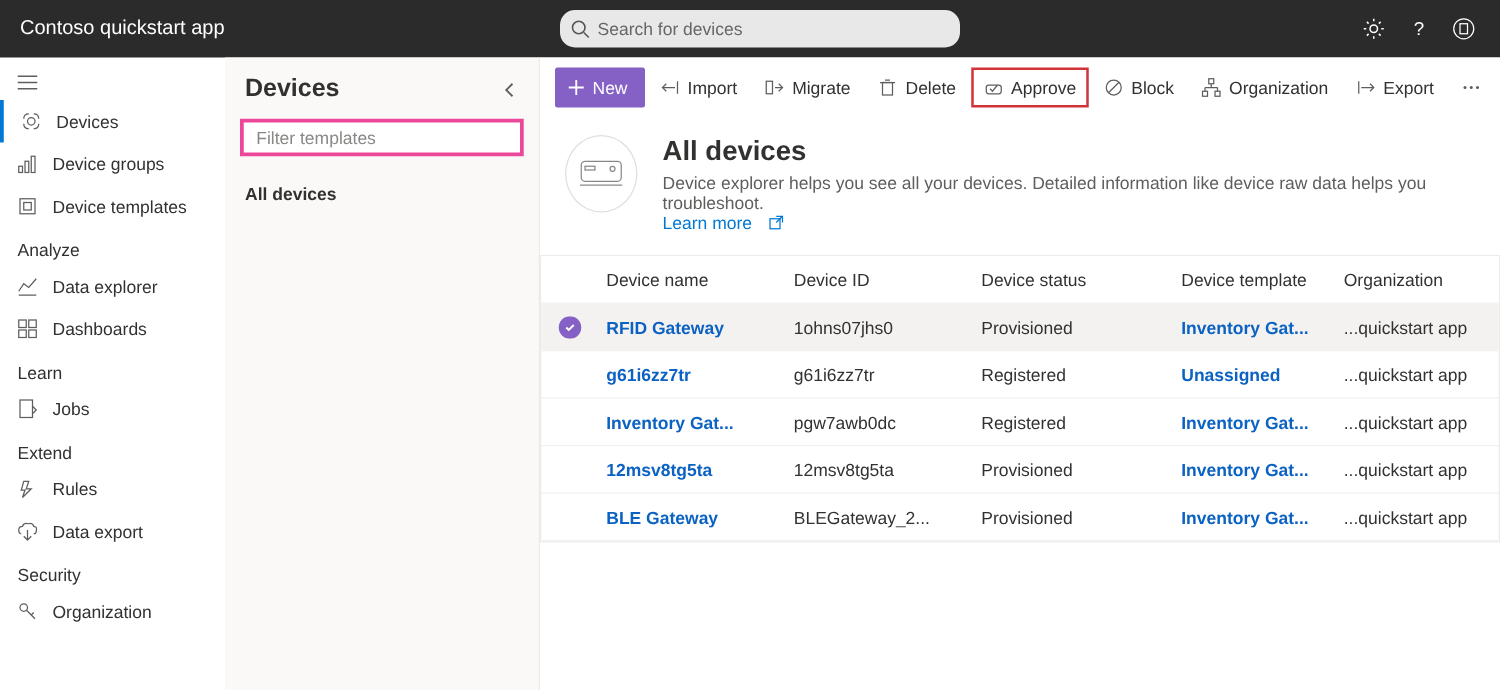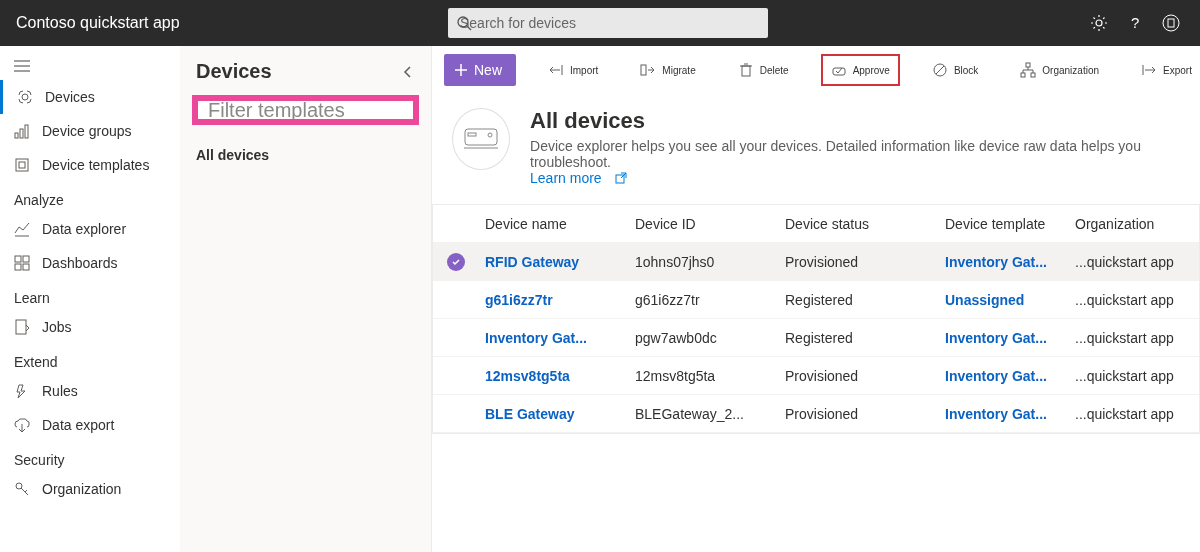--- a/index.html
+++ b/index.html
@@ -2,51 +2,51 @@
 <html><head>
 <meta charset="utf-8">
 <style>
   * { box-sizing: border-box; margin: 0; padding: 0; font-family: "Segoe UI", -apple-system, sans-serif; }
   body { width: 1200px; height: 552px; overflow: hidden; background: #fff; color: #323130; font-size: 14px; }
 
   
   .topbar { height: 46px; background: #2b2b2b; color: #fff; display: flex; align-items: center; padding: 0 8px; }
   .app-title { font-size: 16px; font-weight: 400; padding-left: 8px; flex: 0 0 440px; }
   .search-wrap { flex: 0 0 320px; position: relative; }
-  .search-input { width: 100%; height: 30px; border: none; background: #e8e8e8; border-radius: 2px; padding: 0 10px 0 12px; font-size: 14px; outline: none; }
+  .search-input { width: 100%; height: 30px; border: none; background: #e8e8e8; border-radius: 12px; padding: 0 10px 0 30px; font-size: 14px; outline: none; }
   .search-input::placeholder { color: #666; }
   .search-ic { position: absolute; left: 8px; top: 7px; width: 16px; height: 16px; color: #555; }
   .topbar-actions { margin-left: auto; display: flex; gap: 18px; padding-right: 12px; }
   .top-ic { width: 18px; height: 18px; color: #fff; cursor: pointer; }
 
   
   .body { display: flex; height: calc(100% - 46px); }
   .leftnav { width: 180px; border-right: none; padding-top: 6px; }
   .hamburger { padding: 8px 14px; cursor: pointer; color: #605e5c;}
   .nav-item { display: flex; align-items: center; gap: 12px; padding: 9px 14px; cursor: pointer; font-size: 14px; color: #323130;}
   .nav-item.active { background: #fff; border-left: 3px solid #0078d4; font-weight: 400;}
   .nav-item .ic { width: 16px; height: 16px; color: #605e5c; flex-shrink: 0;}
   .nav-section { padding: 10px 14px 4px; font-size: 14px; color: #323130; }
   .leftnav-inner { padding-left: 0; }
 
   
   .midcol { width: 252px; background: #faf9f8; border-right: 1px solid #edebe9; position: relative;}
   .midcol-header { display: flex; align-items: center; justify-content: space-between; padding: 14px 16px 10px; }
   .midcol-title { font-size: 20px; font-weight: 600; }
   .back-chev { color: #605e5c; cursor: pointer; }
-  .filter-input { margin: 2px 12px 12px; width: calc(100% - 24px); height: 30px; border: 6px solid #ec4899; background: #fff; padding: 0 10px; font-size: 20px; outline: none;}
+  .filter-input { margin: 2px 12px 12px; width: calc(100% - 24px); height: 30px; border: 3px solid #ec4899; background: #fff; padding: 0 10px; font-size: 14px; outline: none;}
   .filter-input::placeholder{color:#8a8886;}
   .template-item { padding: 10px 16px; cursor: pointer; font-size: 14px;}
   .template-item.sel { font-weight: 600; }
 
   
   .main { flex: 1; background: #fff; overflow: hidden;}
-  .toolbar { display: flex; align-items: center; gap: 22px; padding: 8px 12px; border-bottom: none;}
+  .toolbar { display: flex; align-items: center; gap: 2px; padding: 8px 12px; border-bottom: none;}
   .btn-new { background: #8661c5; color: #fff; border: none; height: 32px; padding: 0 14px 0 10px; border-radius: 2px; font-size: 14px; display: inline-flex; align-items:center; gap:6px; cursor:pointer;}
-  .tb-btn { display: inline-flex; align-items:center; gap:6px; height:32px; padding:0 10px; border:none; background:transparent; color:#323130; font-size:10px; cursor:pointer;}
+  .tb-btn { display: inline-flex; align-items:center; gap:6px; height:32px; padding:0 10px; border:none; background:transparent; color:#323130; font-size:14px; cursor:pointer;}
   .tb-btn .ic { width:16px; height:16px; color:#605e5c;}
   .tb-btn.approve { border: 2px solid #d13438; height:32px; padding: 0 8px;}
   .tb-spacer { flex:1; }
   .tb-right-ic { width:16px; height:16px; color:#605e5c; margin: 0 10px; cursor:pointer;}
 
   .pageblk { display:flex; gap:20px; padding: 14px 20px 18px; align-items:flex-start;}
   .hero-ic { width:62px; height:62px; border:1px solid #e1dfdd; border-radius:50%; display:flex; align-items:center; justify-content:center; color:#8a8886;}
   .page-title { font-size: 22px; font-weight:600; margin-bottom:4px;}
   .page-sub { font-size:14px; color:#605e5c;}
   .link { color:#0078d4; cursor:pointer; display:inline-flex; align-items:center; gap:13px;}

